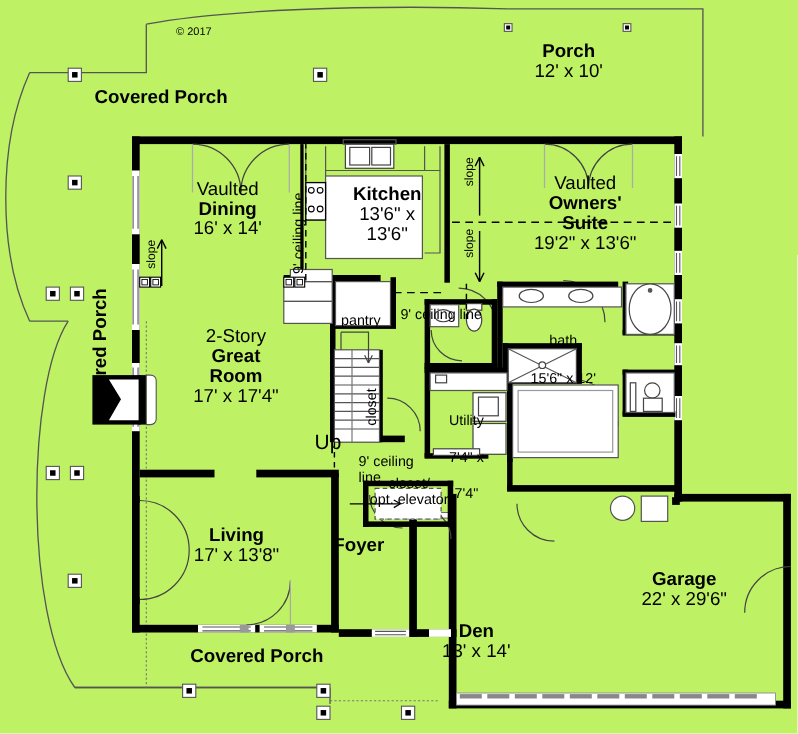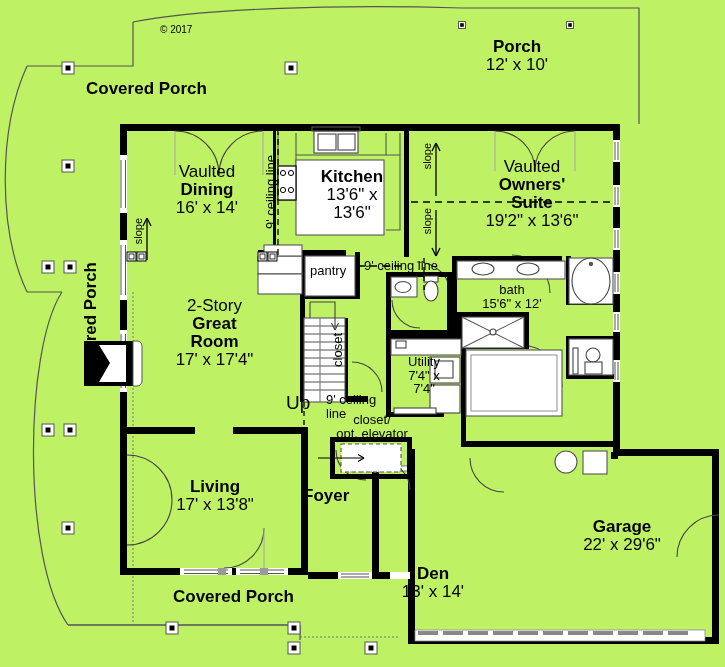--- a/index.html
+++ b/index.html
@@ -2,21 +2,21 @@
 <html><head>
 <meta charset="utf-8">
 <style>
   html,body{margin:0;padding:0;background:#fff;}
   body{width:725px;height:667px;font-family:"Liberation Sans",sans-serif;color:#000;}
   #plan{position:relative;width:725px;height:667px;overflow:hidden;background:#bef264;}
   #plan svg{position:absolute;left:0;top:0;}
   .lbl{position:absolute;text-align:center;line-height:1.05;white-space:nowrap;color:#000;}
   .big{font-size:17px;font-weight:bold;}
   .big2{font-size:17px;}
-  .mid{font-size:13px;}
+  .mid{font-size:13px;margin-top:20px;}
   .sm{font-size:11px;}
   .xs{font-size:10px;}
   .vert{writing-mode:vertical-rl;transform:rotate(180deg);}
   .cp-left{font-size:17px;font-weight:bold;}
   .up{font-size:19px;}
 </style>
 </head>
 <body>
 
 <div id="plan">

